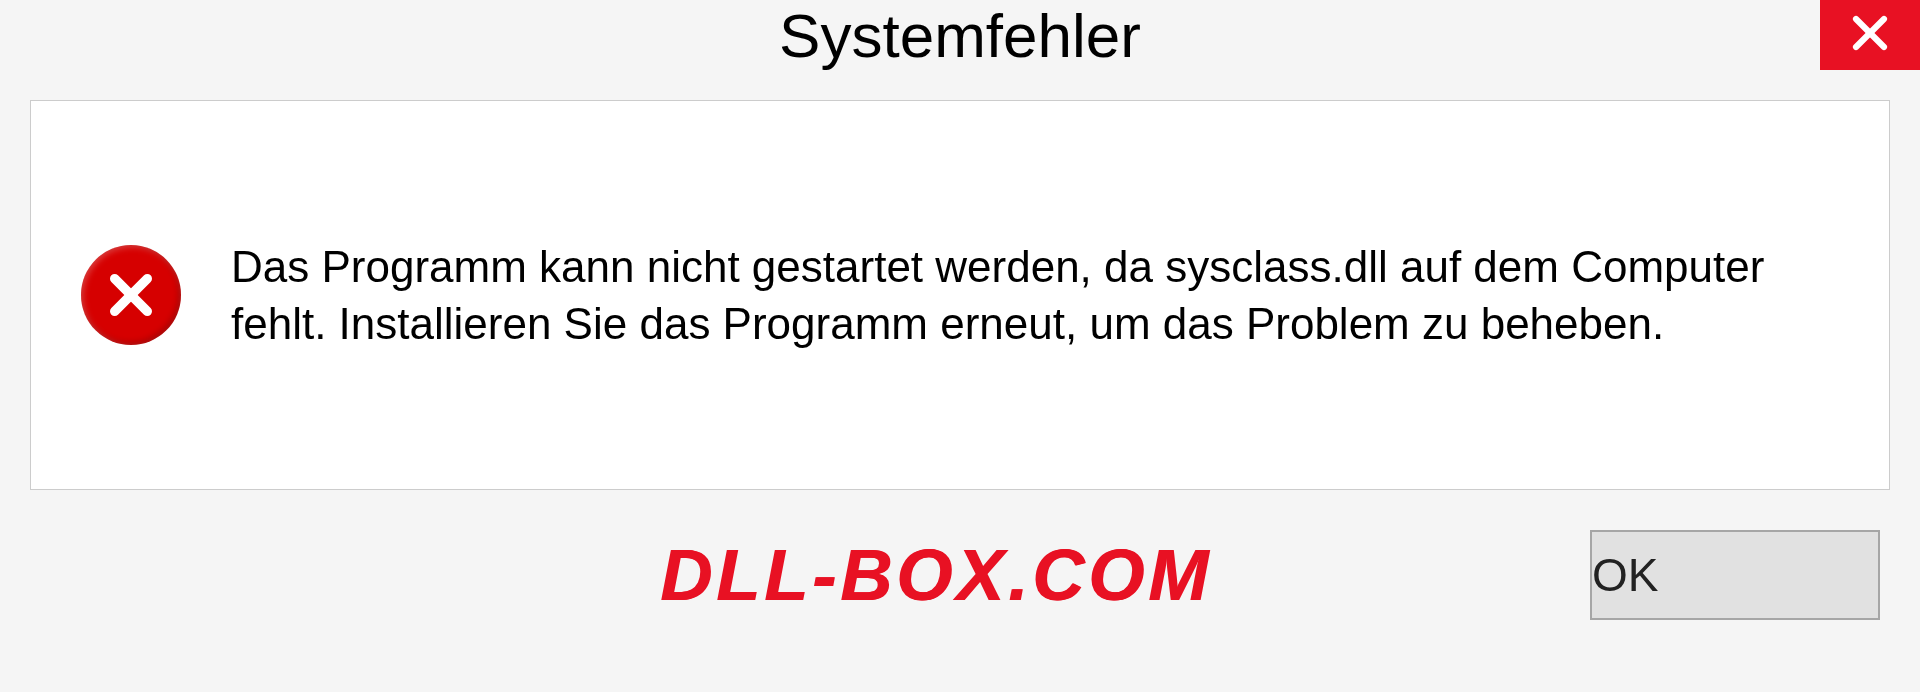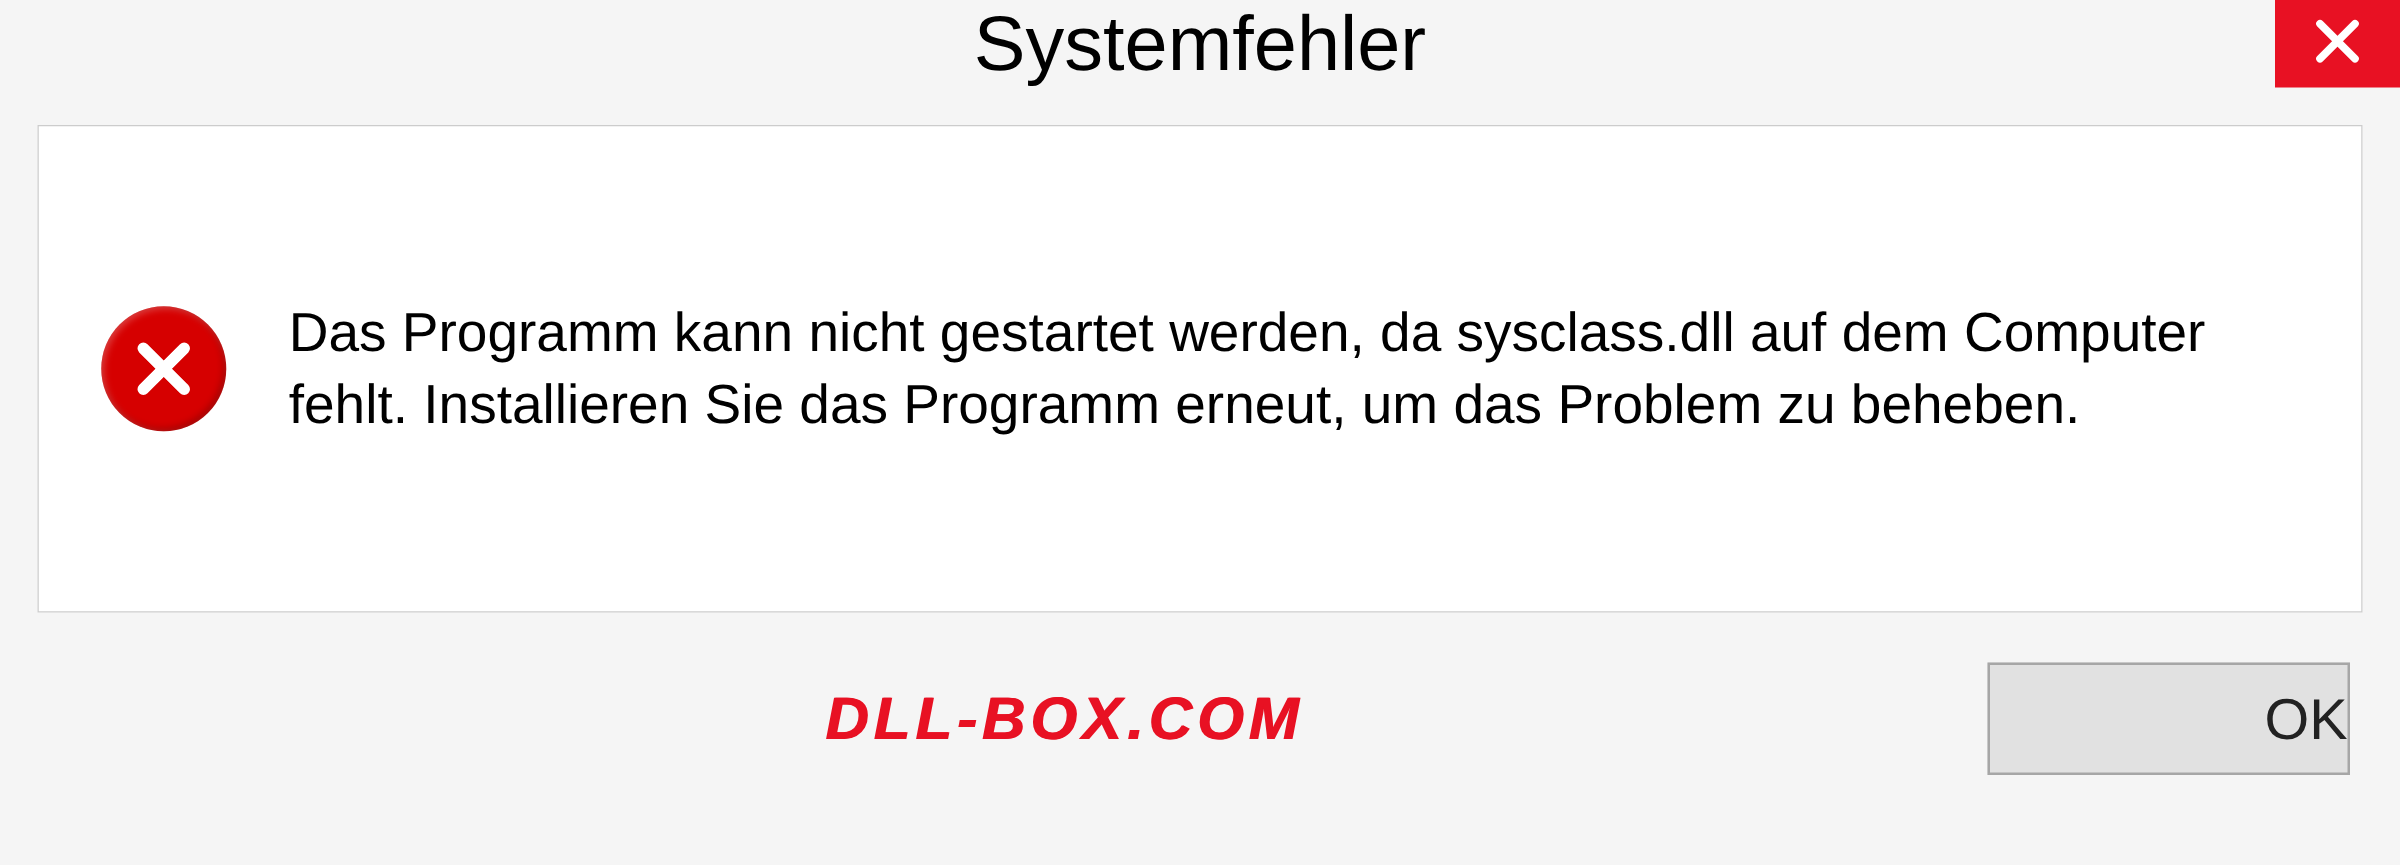--- a/index.html
+++ b/index.html
@@ -81,37 +81,37 @@
     }
     .footer {
       display: flex;
       align-items: center;
       justify-content: space-between;
       padding: 40px 40px 0 40px;
       position: relative;
     }
     .watermark {
       color: #e81123;
-      font-size: 48px;
+      font-size: 72px;
       font-weight: 900;
       font-style: italic;
       letter-spacing: 4px;
       margin-left: 620px;
       text-shadow: 1px 0 0 #e81123;
     }
     .ok-btn {
       width: 290px;
       height: 90px;
       background: #e1e1e1;
       border: 2px solid #a6a6a6;
       font-size: 46px;
       color: #222;
       display: flex;
       align-items: center;
-      justify-content: flex-end;
+      justify-content: flex-start;
       cursor: pointer;
     }
   </style>
 </head>
 <body>
 
 <div class="dialog">
   <div class="titlebar">
     <div class="title">Systemfehler</div>
     <div class="close-btn">

